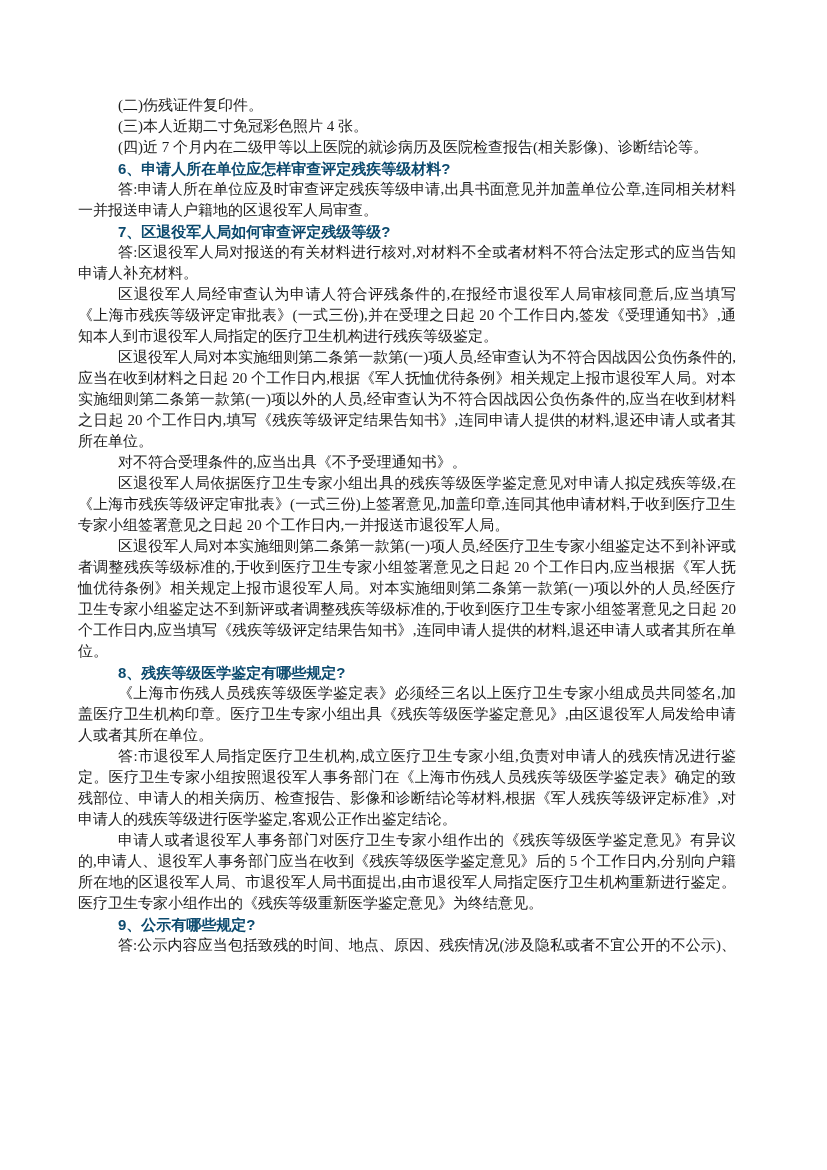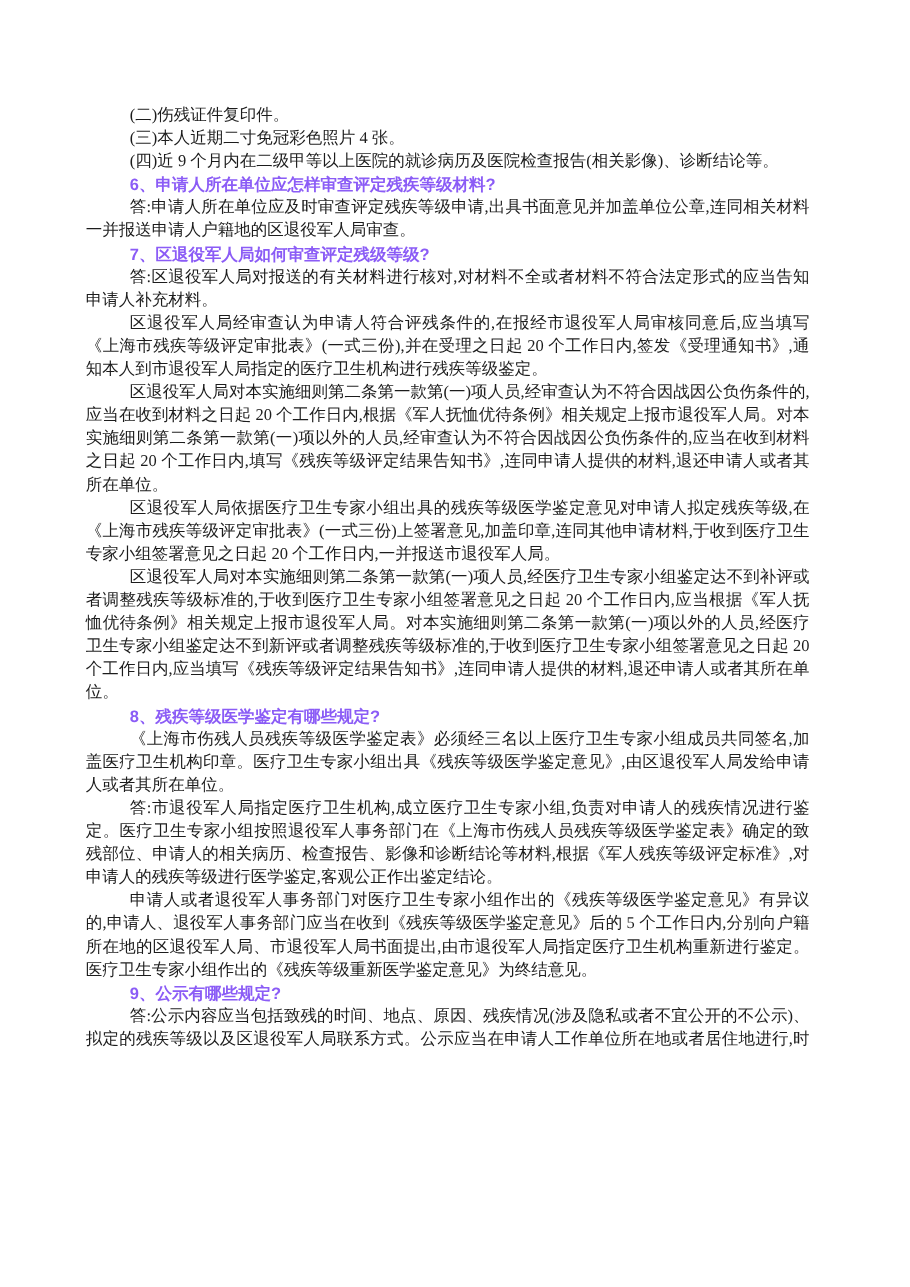--- a/index.html
+++ b/index.html
@@ -26,21 +26,21 @@
     text-align: justify;
   }
   .doc-body p {
     margin: 0;
     padding: 0;
     text-indent: 40px;
   }
   .doc-body p.question-heading {
     font-family: "Liberation Sans", "DejaVu Sans", sans-serif;
     font-weight: 700;
-    color: #8b5cf6;
+    color: #0c4a6e;
   }
   .page-footer {
     position: absolute;
     left: 78px;
     top: 1067px;
     width: 658px;
     height: 22px;
     font-size: 15px;
     line-height: 22px;
     color: #1c1c1c;
@@ -59,27 +59,28 @@
     margin-top: 24px;
   }
 </style>
 </head>
 <body>
 
 <div class="page">
   <div class="doc-body" id="doc-body">
       <p class="list-item">(二)伤残证件复印件。</p>
       <p class="list-item">(三)本人近期二寸免冠彩色照片 4 张。</p>
-      <p class="list-item">(四)近 9 个月内在二级甲等以上医院的就诊病历及医院检查报告(相关影像)、诊断结论等。</p>
+      <p class="list-item">(四)近 7 个月内在二级甲等以上医院的就诊病历及医院检查报告(相关影像)、诊断结论等。</p>
       <p class="question-heading">6、申请人所在单位应怎样审查评定残疾等级材料?</p>
       <p class="paragraph">答:申请人所在单位应及时审查评定残疾等级申请,出具书面意见并加盖单位公章,连同相关材料一并报送申请人户籍地的区退役军人局审查。</p>
       <p class="question-heading">7、区退役军人局如何审查评定残级等级?</p>
       <p class="paragraph">答:区退役军人局对报送的有关材料进行核对,对材料不全或者材料不符合法定形式的应当告知申请人补充材料。</p>
       <p class="paragraph">区退役军人局经审查认为申请人符合评残条件的,在报经市退役军人局审核同意后,应当填写《上海市残疾等级评定审批表》(一式三份),并在受理之日起 20 个工作日内,签发《受理通知书》,通知本人到市退役军人局指定的医疗卫生机构进行残疾等级鉴定。</p>
       <p class="paragraph">区退役军人局对本实施细则第二条第一款第(一)项人员,经审查认为不符合因战因公负伤条件的,应当在收到材料之日起 20 个工作日内,根据《军人抚恤优待条例》相关规定上报市退役军人局。对本实施细则第二条第一款第(一)项以外的人员,经审查认为不符合因战因公负伤条件的,应当在收到材料之日起 20 个工作日内,填写《残疾等级评定结果告知书》,连同申请人提供的材料,退还申请人或者其所在单位。</p>
+      <p class="paragraph">对不符合受理条件的,应当出具《不予受理通知书》。</p>
       <p class="paragraph">区退役军人局依据医疗卫生专家小组出具的残疾等级医学鉴定意见对申请人拟定残疾等级,在《上海市残疾等级评定审批表》(一式三份)上签署意见,加盖印章,连同其他申请材料,于收到医疗卫生专家小组签署意见之日起 20 个工作日内,一并报送市退役军人局。</p>
       <p class="paragraph">区退役军人局对本实施细则第二条第一款第(一)项人员,经医疗卫生专家小组鉴定达不到补评或者调整残疾等级标准的,于收到医疗卫生专家小组签署意见之日起 20 个工作日内,应当根据《军人抚恤优待条例》相关规定上报市退役军人局。对本实施细则第二条第一款第(一)项以外的人员,经医疗卫生专家小组鉴定达不到新评或者调整残疾等级标准的,于收到医疗卫生专家小组签署意见之日起 20 个工作日内,应当填写《残疾等级评定结果告知书》,连同申请人提供的材料,退还申请人或者其所在单位。</p>
       <p class="question-heading">8、残疾等级医学鉴定有哪些规定?</p>
       <p class="paragraph">《上海市伤残人员残疾等级医学鉴定表》必须经三名以上医疗卫生专家小组成员共同签名,加盖医疗卫生机构印章。医疗卫生专家小组出具《残疾等级医学鉴定意见》,由区退役军人局发给申请人或者其所在单位。</p>
       <p class="paragraph">答:市退役军人局指定医疗卫生机构,成立医疗卫生专家小组,负责对申请人的残疾情况进行鉴定。医疗卫生专家小组按照退役军人事务部门在《上海市伤残人员残疾等级医学鉴定表》确定的致残部位、申请人的相关病历、检查报告、影像和诊断结论等材料,根据《军人残疾等级评定标准》,对申请人的残疾等级进行医学鉴定,客观公正作出鉴定结论。</p>
       <p class="paragraph">申请人或者退役军人事务部门对医疗卫生专家小组作出的《残疾等级医学鉴定意见》有异议的,申请人、退役军人事务部门应当在收到《残疾等级医学鉴定意见》后的 5 个工作日内,分别向户籍所在地的区退役军人局、市退役军人局书面提出,由市退役军人局指定医疗卫生机构重新进行鉴定。医疗卫生专家小组作出的《残疾等级重新医学鉴定意见》为终结意见。</p>
       <p class="question-heading">9、公示有哪些规定?</p>
       <p class="paragraph">答:公示内容应当包括致残的时间、地点、原因、残疾情况(涉及隐私或者不宜公开的不公示)、拟定的残疾等级以及区退役军人局联系方式。公示应当在申请人工作单位所在地或者居住地进行,时间不少于 7 个工作日。区退役军人局应当对公示中反馈的意见进行核实并签署意见,上报市退役军人局,对调整等级的应当将本人持有的伤残人员证一并上报。</p>
       <p class="paragraph">答:市退役军人局对报送的材料初审后,认为符合条件的,通知区退役军人局对申请人的评残情况进行公示。认为不符合条件的,填写《残疾等级评定结果告知书》,连同申请人提供的材料,于收到材料</p>
     </div>

